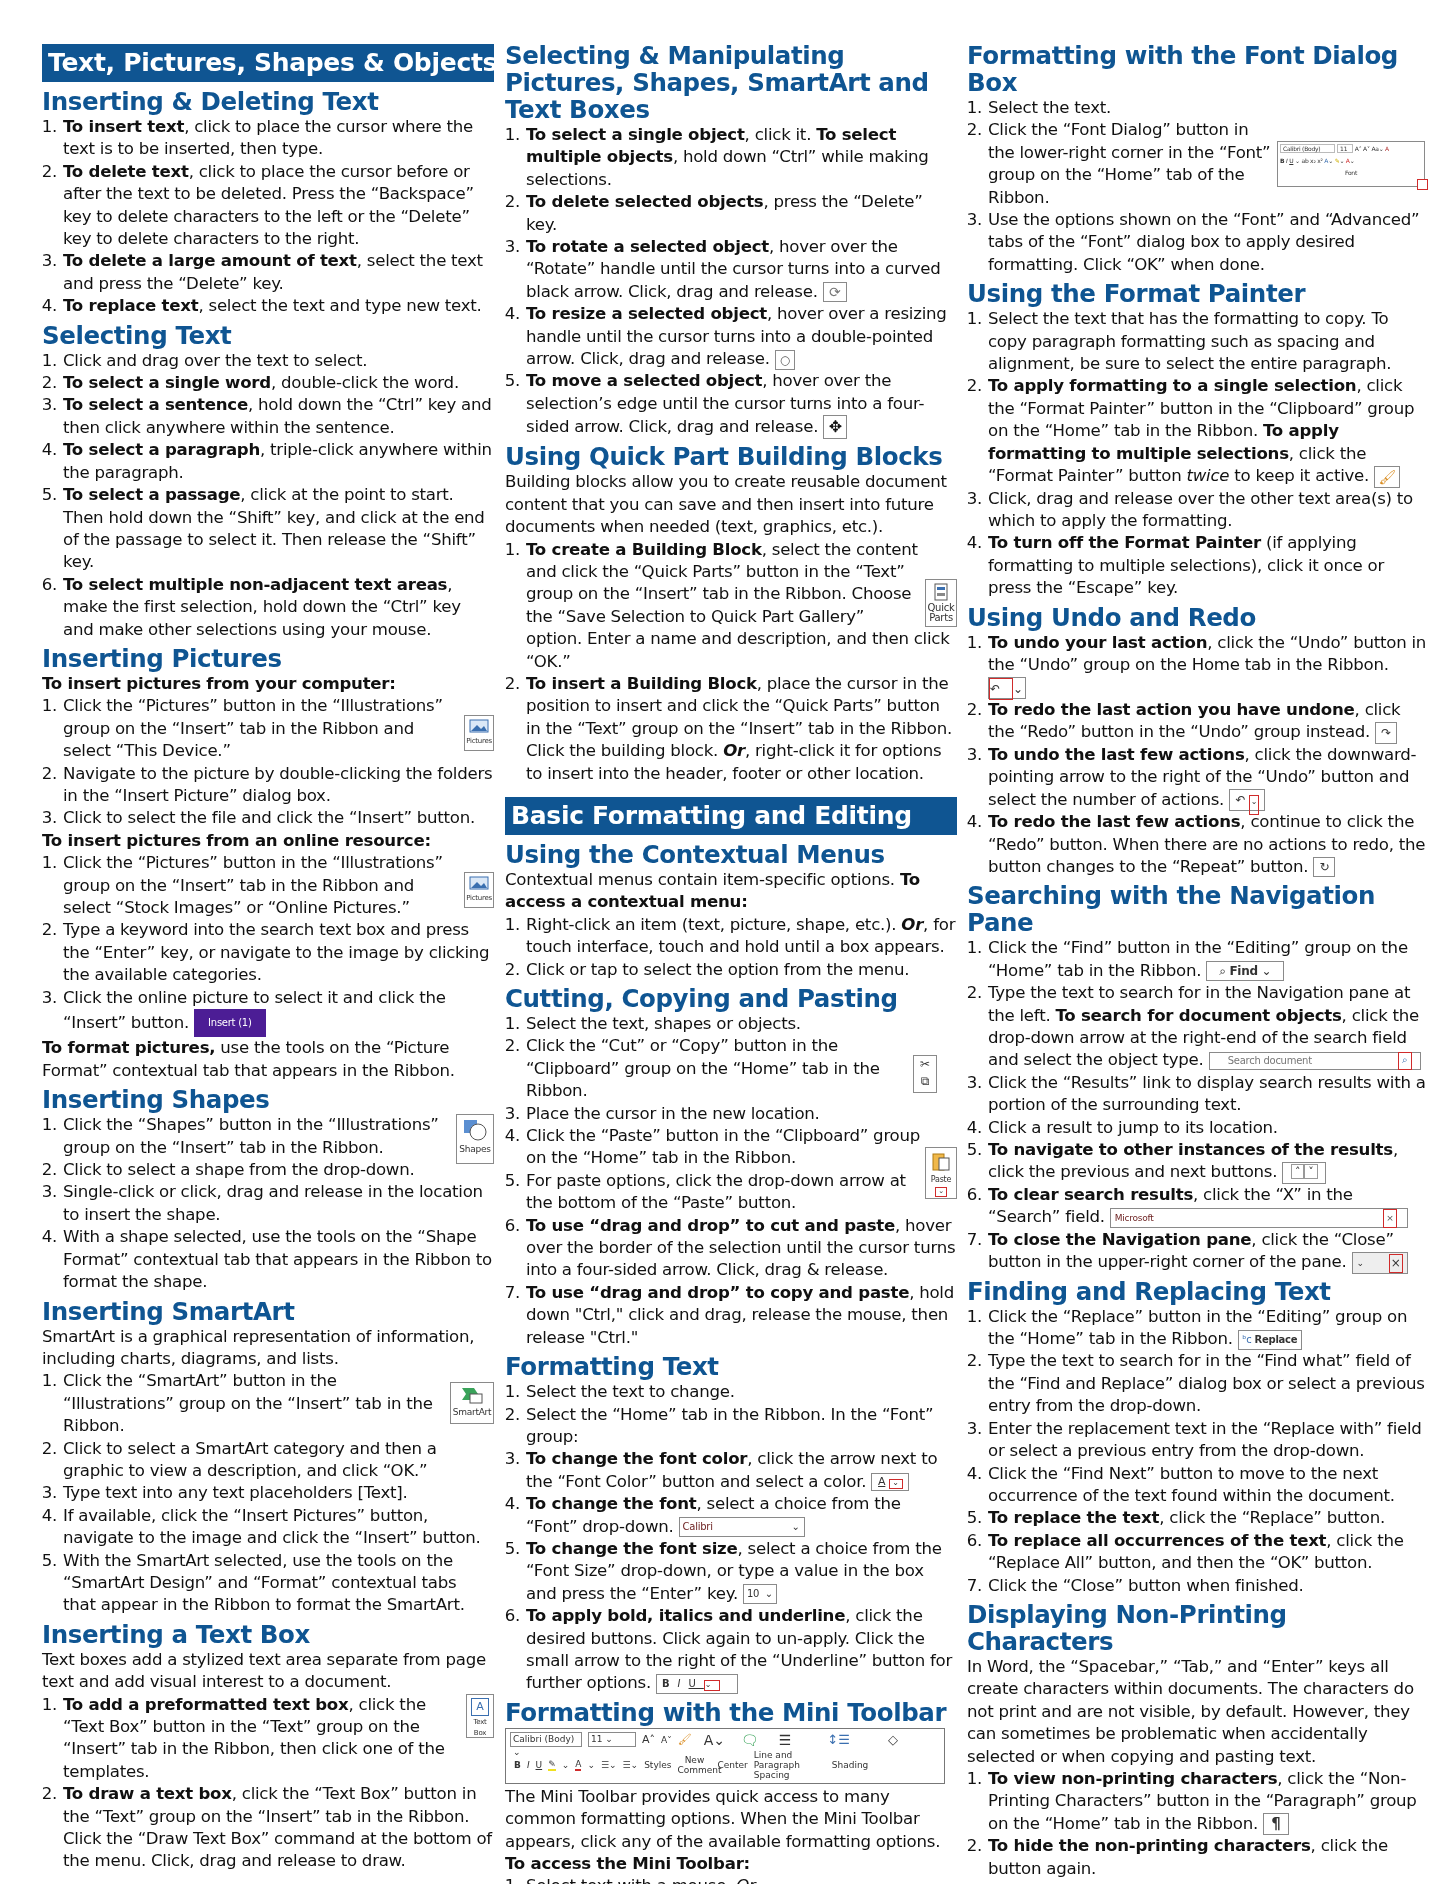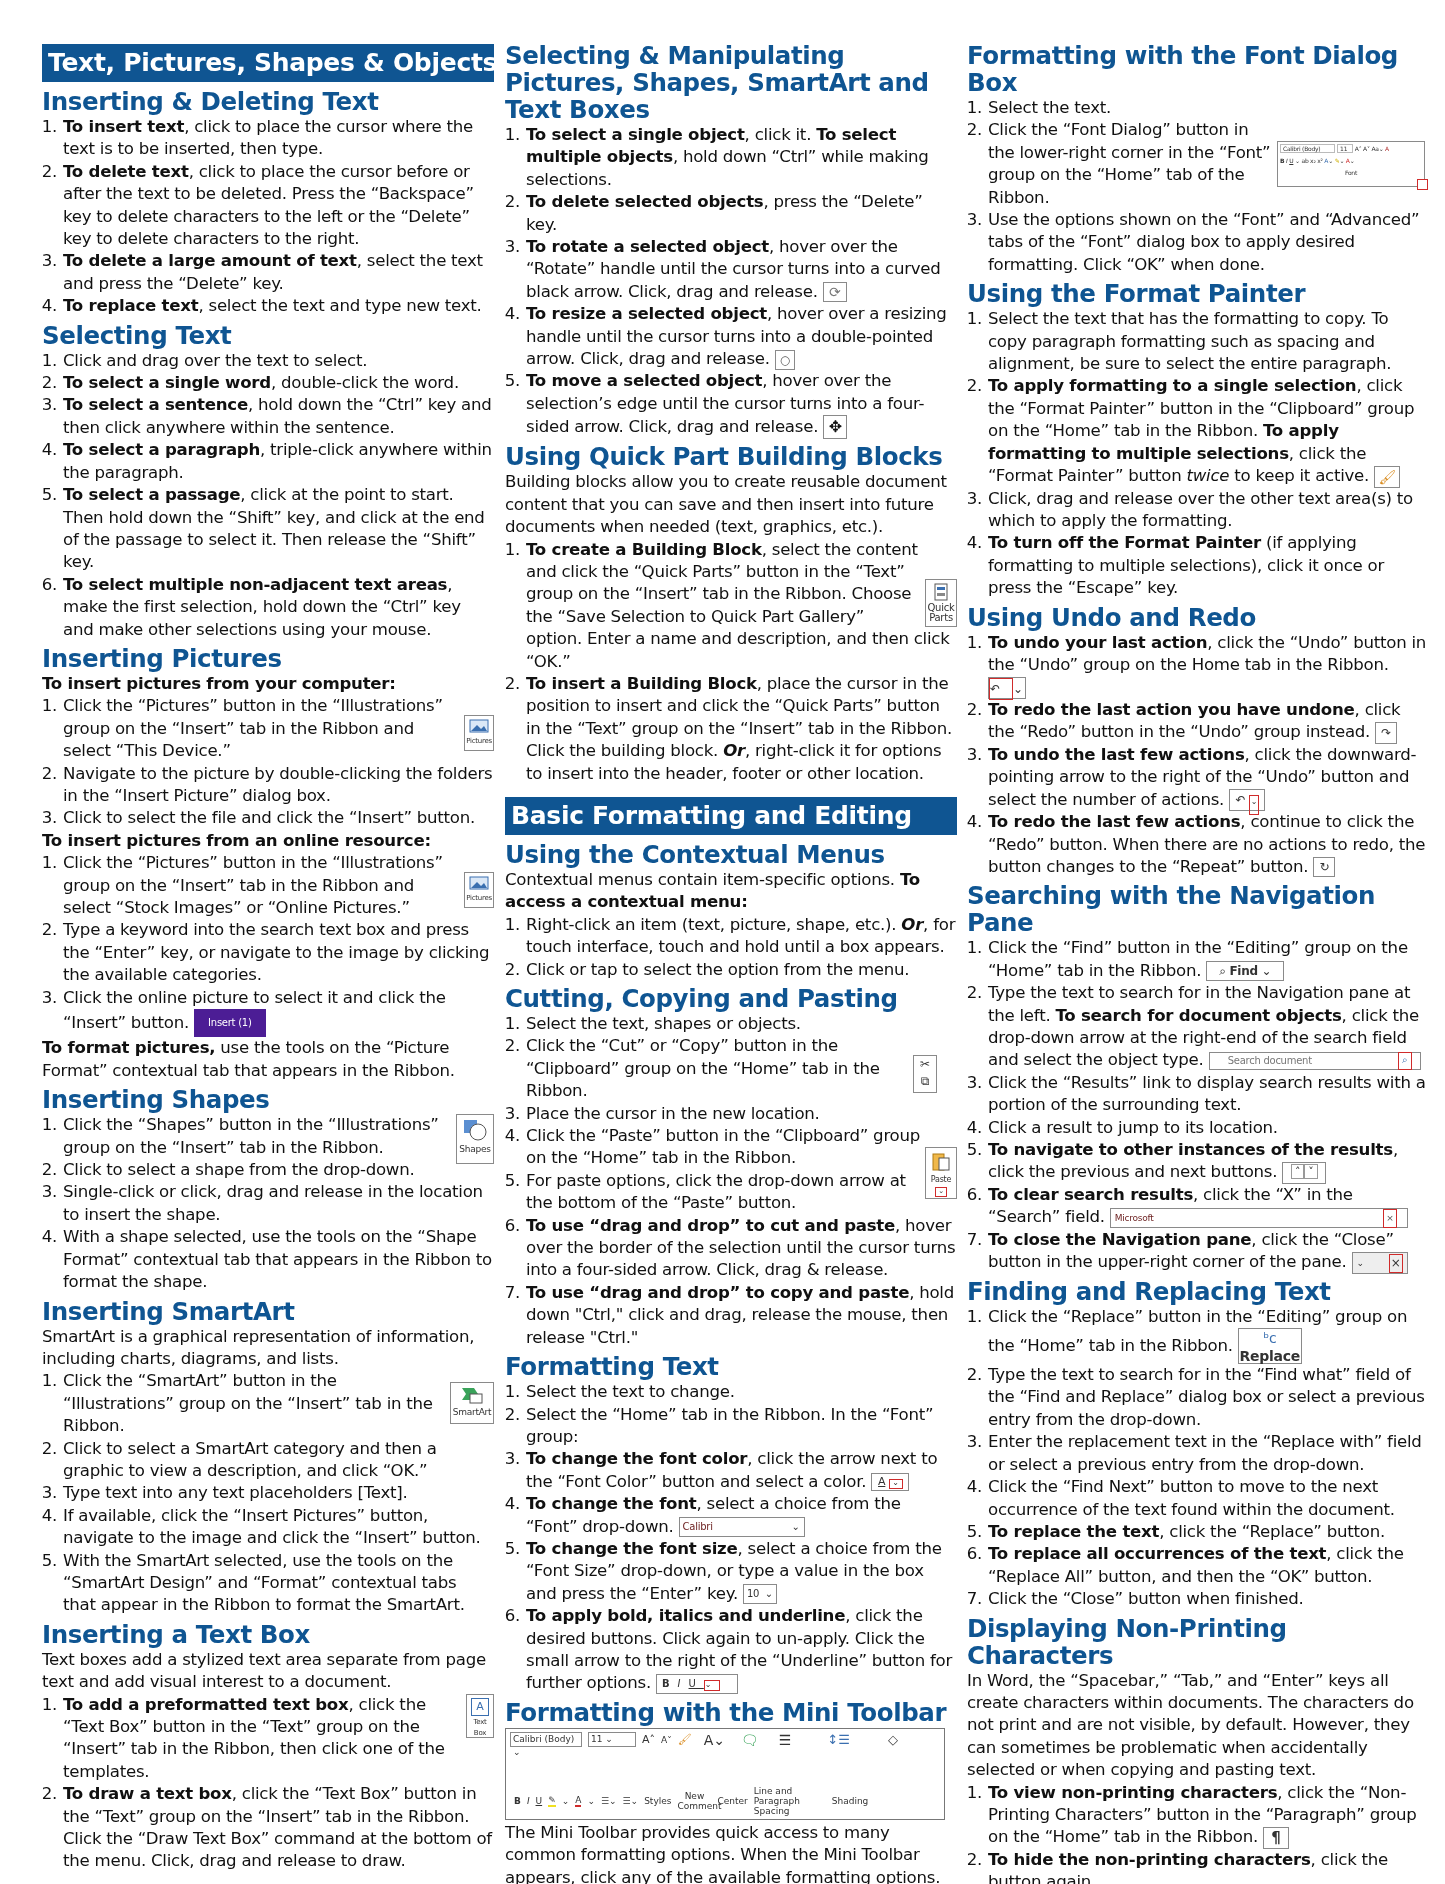--- a/index.html
+++ b/index.html
@@ -14,21 +14,21 @@
   h2 { color:#0f5592; font-size:24.5px; font-weight:bold; margin:4px 0 1px 0; line-height:27px; letter-spacing:-0.4px; }
   p, li { font-size:16.6px; line-height:22.4px; margin:0; letter-spacing:-0.25px; }
   ol { margin:0; padding-left:20px; }
   li { padding-left:1px; }
   b { font-weight:bold; }
   .ic { display:inline-block; border:1px solid #8a8a8a; background:#fff; vertical-align:middle;
         font-size:9px; color:#333; text-align:center; line-height:10px; box-sizing:border-box; }
   .fr { float:right; margin-left:4px; }
   .red { border:1.5px solid #d02b2b !important; }
   .btn-blue { display:inline-block; background:#4c1d95; color:#fff; font-size:10px; padding:3px 14px; vertical-align:middle; }
-  .minitb { border:1px solid #777; display:flex; flex-direction:column; padding:3px 4px; width:440px; box-sizing:border-box; margin:2px 0 2px 0; font-size:9px; color:#333;gap:36px; }
+  .minitb { border:1px solid #777; display:flex; flex-direction:column; padding:3px 4px; width:440px; box-sizing:border-box; margin:2px 0 2px 0; font-size:9px; color:#333; }
   .minitb .row { display:flex; align-items:center; gap:6px; }
 </style>
 </head>
 <body>
 
 <div class="col" id="col-left">
   <div class="bar">Text, Pictures, Shapes &amp; Objects</div>
 
   <h2>Inserting &amp; Deleting Text</h2>
   <ol>
@@ -286,21 +286,21 @@
       <span class="ic" style="width:44px;height:22px;line-height:18px;font-size:11px"><span style="border:1px solid #999;padding:0 3px">˄</span><span style="border:1px solid #999;padding:0 3px">˅</span></span></li>
     <li><b>To clear search results</b><span>, click the “X” in the “Search” field.</span>
       <span class="ic" style="width:298px;height:20px;line-height:18px;font-size:9px;text-align:left;padding-left:4px;color:#6b1f1f;position:relative"><span>Microsoft</span><span class="red" style="position:absolute;right:10px;top:0;width:12px;height:17px;line-height:16px;color:#555;text-align:center">×</span></span></li>
     <li><b>To close the Navigation pane</b><span>, click the “Close” button in the upper-right corner of the pane.</span>
       <span class="ic" style="width:56px;height:22px;line-height:20px;font-size:9px;text-align:left;padding-left:4px;background:#eee;position:relative">⌄<span class="red" style="position:absolute;right:4px;top:1px;width:12px;height:17px;line-height:16px;text-align:center;font-size:12px">×</span></span></li>
   </ol>
 
   <h2>Finding and Replacing Text</h2>
   <ol>
     <li><span>Click the “Replace” button in the “Editing” group on the “Home” tab in the Ribbon.</span>
-      <span class="ic" style="width:64px;height:36px;line-height:18px;font-size:14px"><span style="color:#3a6fb0">ᵇc</span> <b>Replace</b></span></li>
+      <span class="ic" style="width:64px;height:20px;line-height:18px;font-size:10px"><span style="color:#3a6fb0">ᵇc</span> <b>Replace</b></span></li>
     <li><span>Type the text to search for in the “Find what” field of the “Find and Replace” dialog box or select a previous entry from the drop-down.</span></li>
     <li><span>Enter the replacement text in the “Replace with” field or select a previous entry from the drop-down.</span></li>
     <li><span>Click the “Find Next” button to move to the next occurrence of the text found within the document.</span></li>
     <li><b>To replace the text</b><span>, click the “Replace” button.</span></li>
     <li><b>To replace all occurrences of the text</b><span>, click the “Replace All” button, and then the “OK” button.</span></li>
     <li><span>Click the “Close” button when finished.</span></li>
   </ol>
 
   <h2>Displaying Non-Printing Characters</h2>
   <p>In Word, the “Spacebar,” “Tab,” and “Enter” keys all create characters within documents. The characters do not print and are not visible, by default. However, they can sometimes be problematic when accidentally selected or when copying and pasting text.</p>

